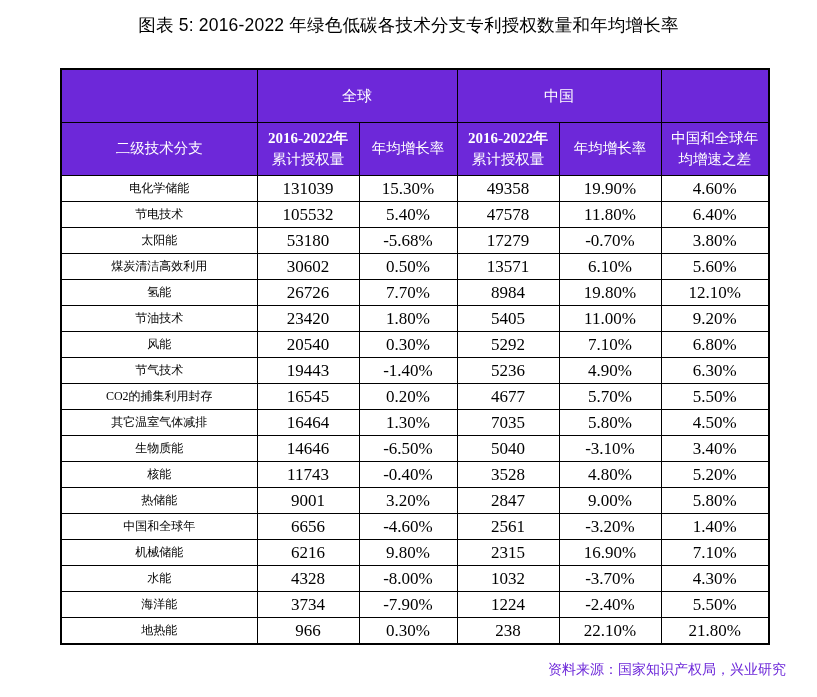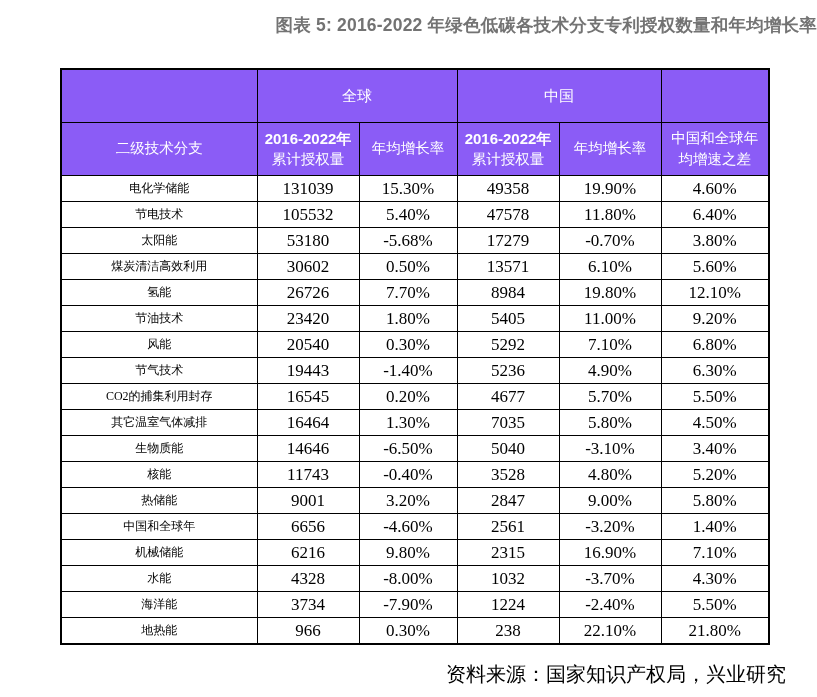--- a/index.html
+++ b/index.html
@@ -12,24 +12,24 @@
     height: 697px;
     position: relative;
     font-family: "Liberation Sans", sans-serif;
     overflow: hidden;
   }
   .figure-title {
     position: absolute;
     top: 13px;
     left: 0;
     width: 817px;
-    text-align: right;
-    color: #737373;
+    text-align: center;
+    color: #000000;
     font-size: 17.5px;
-    font-weight: bold;
+    font-weight: normal;
     letter-spacing: 0.2px;
     font-family: "Liberation Sans", sans-serif;
   }
   table.patent-table {
     position: absolute;
     left: 60px;
     top: 68px;
     width: 708px;
     border-collapse: collapse;
     table-layout: fixed;
@@ -37,44 +37,44 @@
   }
   table.patent-table th,
   table.patent-table td {
     border: 1.5px solid #000000;
     text-align: center;
     vertical-align: middle;
     padding: 0;
     overflow: hidden;
   }
   thead th {
-    background: #8b5cf6;
+    background: #6d28d9;
     color: #ffffff;
     font-weight: normal;
-    font-family: Liberation Sans, sans-serif;
+    font-family: Liberation Serif, serif;
   }
   tr.group-row th { height: 52px; font-size: 15px; }
   tr.sub-row th   { height: 52px; font-size: 14.5px; line-height: 1.45; }
   tr.sub-row th .hdr-line-bold { font-weight: bold; font-size: 15px; display: block; }
   tr.sub-row th .hdr-line { display: block; }
   tbody td {
     height: 25px;
     font-size: 17px;
     color: #000000;
     font-family: "Liberation Serif", serif;
     background: #ffffff;
     white-space: nowrap;
   }
   tbody td.branch { font-size: 12px; }
   .source-note {
     position: absolute;
     top: 661px;
     right: 31px;
-    color: #000000;
-    font-size: 20px;
+    color: #6d28d9;
+    font-size: 14px;
     font-family: "Liberation Sans", sans-serif;
   }
 </style>
 </head>
 <body>
 
 <div class="figure-title">图表 5:  2016-2022 年绿色低碳各技术分支专利授权数量和年均增长率</div>
 
 <table class="patent-table">
   <colgroup>

